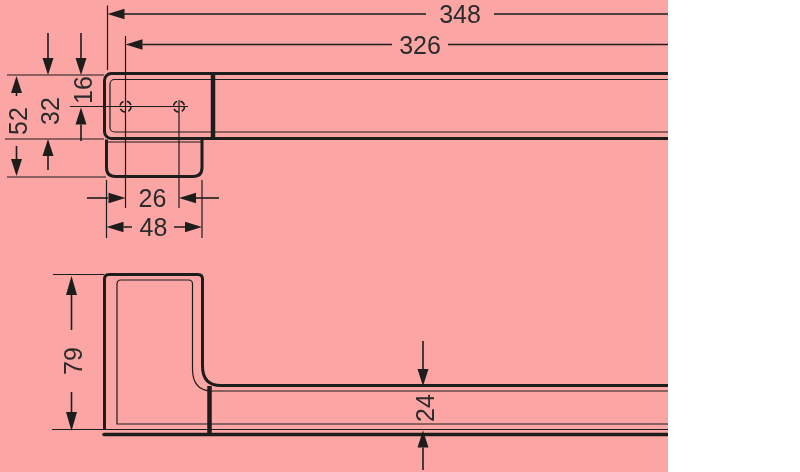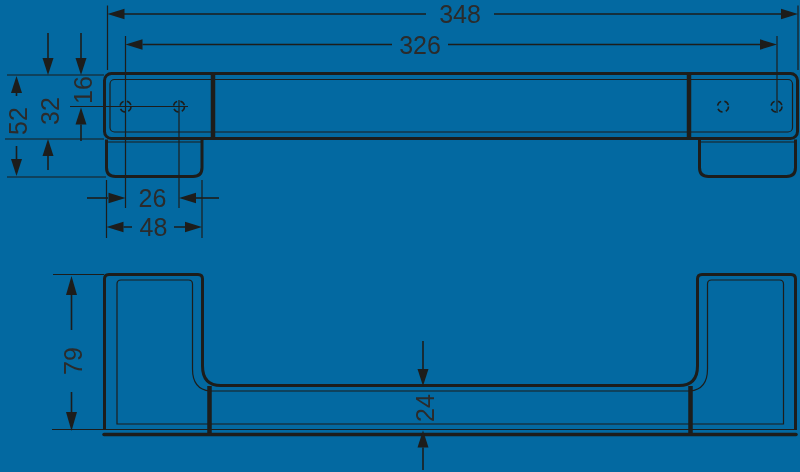--- a/index.html
+++ b/index.html
@@ -1,16 +1,16 @@
 <!DOCTYPE html>
 <html><head>
 <meta charset="utf-8">
 <style>
   html,body{margin:0;padding:0;background:#ffffff;}
-  .stage{width:800px;height:472px;background:#0369a1;position:relative;overflow:hidden;
+  .stage{width:668px;height:472px;background:#fca5a5;position:relative;overflow:hidden;
          font-family:"Liberation Sans", sans-serif;}
   svg{display:block;}
   .dimtext{font-family:"Liberation Sans", sans-serif;font-size:25px;fill:#2b2b2b;}
   .thin{stroke:#1d1d1b;stroke-width:1.2;fill:none;}
   .dim{stroke:#1d1d1b;stroke-width:1.6;fill:none;}
   .thick{stroke:#1d1d1b;stroke-width:3;fill:none;}
   .thick4{stroke:#1d1d1b;stroke-width:4.5;fill:none;}
   .arrow{fill:#1d1d1b;stroke:none;}
   .hole{stroke:#1d1d1b;stroke-width:1.5;fill:none;stroke-dasharray:5.5 3.4;}
 </style>

